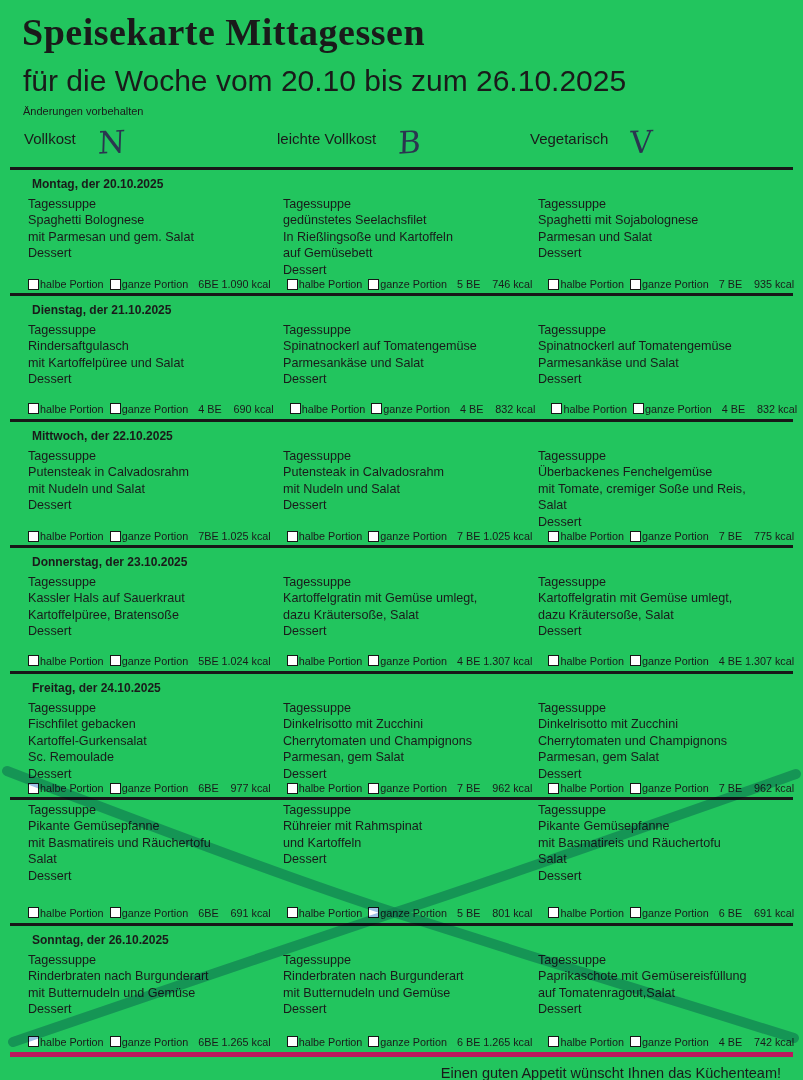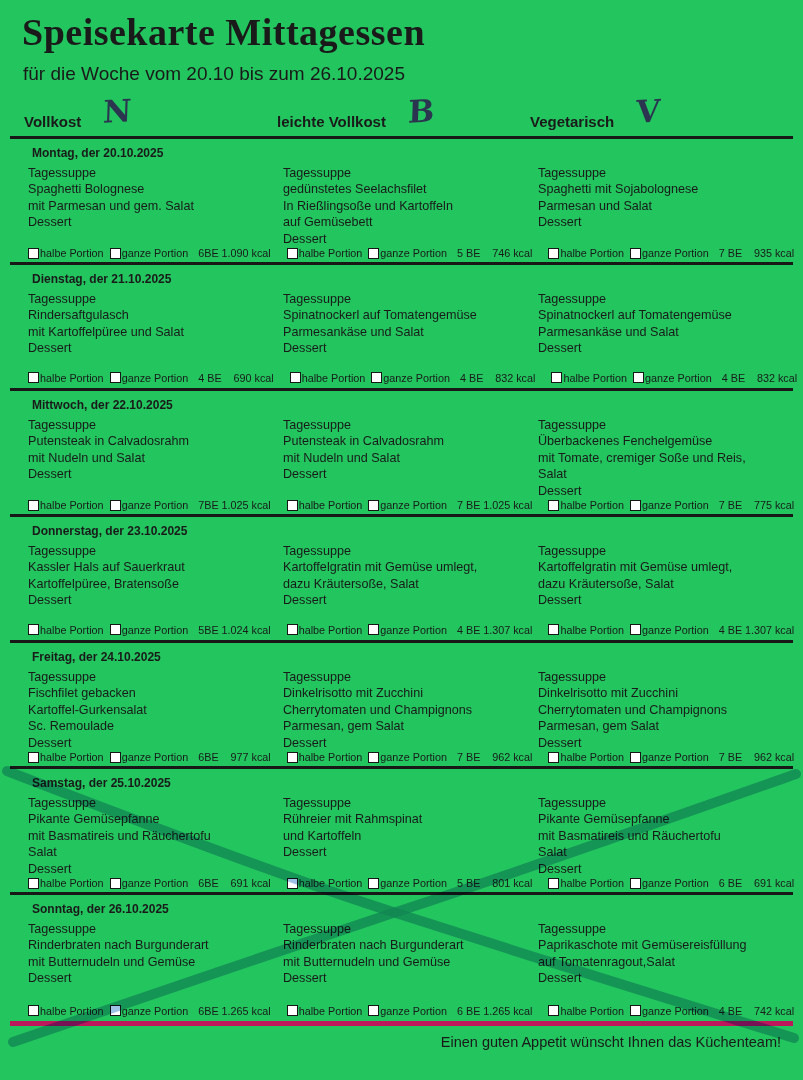--- a/index.html
+++ b/index.html
@@ -21,36 +21,36 @@
   .inner{padding:0 10px;}
   .doc-title{
     font-family:"Liberation Serif", serif;
     font-weight:700;
     font-size:38px;
     letter-spacing:.5px;
     margin:12px 0 0 12px;
     line-height:1.1;
   }
   .subtitle{
-    font-size:19px;
+    font-size:30px;
     margin:9px 0 0 13px;
     line-height:1.2;
   }
   .disclaimer{
     font-size:11px;
     margin:6px 0 0 13px;
   }
   .cols-row{
     display:grid;
     grid-template-columns:1fr 1fr 1fr;
     padding:10px 10px 0 14px;
     height:38px;
     align-items:center;
   }
-  .col-head{display:flex;align-items:flex-end;font-weight:bold;}
+  .col-head{display:flex;align-items:flex-start;}
   .col-label{font-size:15px;}
   .hand-mark{
     font-family:"DejaVu Serif", serif;
     font-size:31px;
     color:var(--pen);
     margin-left:22px;
     transform:rotate(-3deg) skewX(-5deg);
     line-height:1;
     position:relative;top:-3px;
   }
@@ -126,20 +126,21 @@
     stroke-opacity:.72;
   }
 </style>
 </head>
 <body>
 
 <div class="page">
   <div class="inner">
     <h1 class="doc-title">Speisekarte Mittagessen</h1>
     <div class="subtitle">für die Woche vom 20.10 bis zum 26.10.2025</div>
+    <div class="disclaimer">Änderungen vorbehalten</div>
 
     <div class="cols-row">
       <div class="col-head">
         <span class="col-label">Vollkost</span>
         <span class="hand-mark">N</span>
       </div>
       <div class="col-head">
         <span class="col-label">leichte Vollkost</span>
         <span class="hand-mark">B</span>
       </div>
@@ -395,21 +396,20 @@
               <span class="cb"></span>
               <span class="plabel">halbe Portion</span>
               <span class="cb"></span>
               <span class="plabel">ganze Portion</span>
               <span class="be">7 BE</span>
               <span class="kcal">962 kcal</span>
             </div>
           </div>
         </section>
         <section class="day">
-          <div class="day-title">Samstag, der 25.10.2025</div>
           <div class="menus">
             <div class="menu">
               <div class="line">Tagessuppe</div>
               <div class="line">Pikante Gemüsepfanne</div>
               <div class="line">mit Basmatireis und Räuchertofu</div>
               <div class="line">Salat</div>
               <div class="line">Dessert</div>
             </div>
             <div class="menu">
               <div class="line">Tagessuppe</div>

